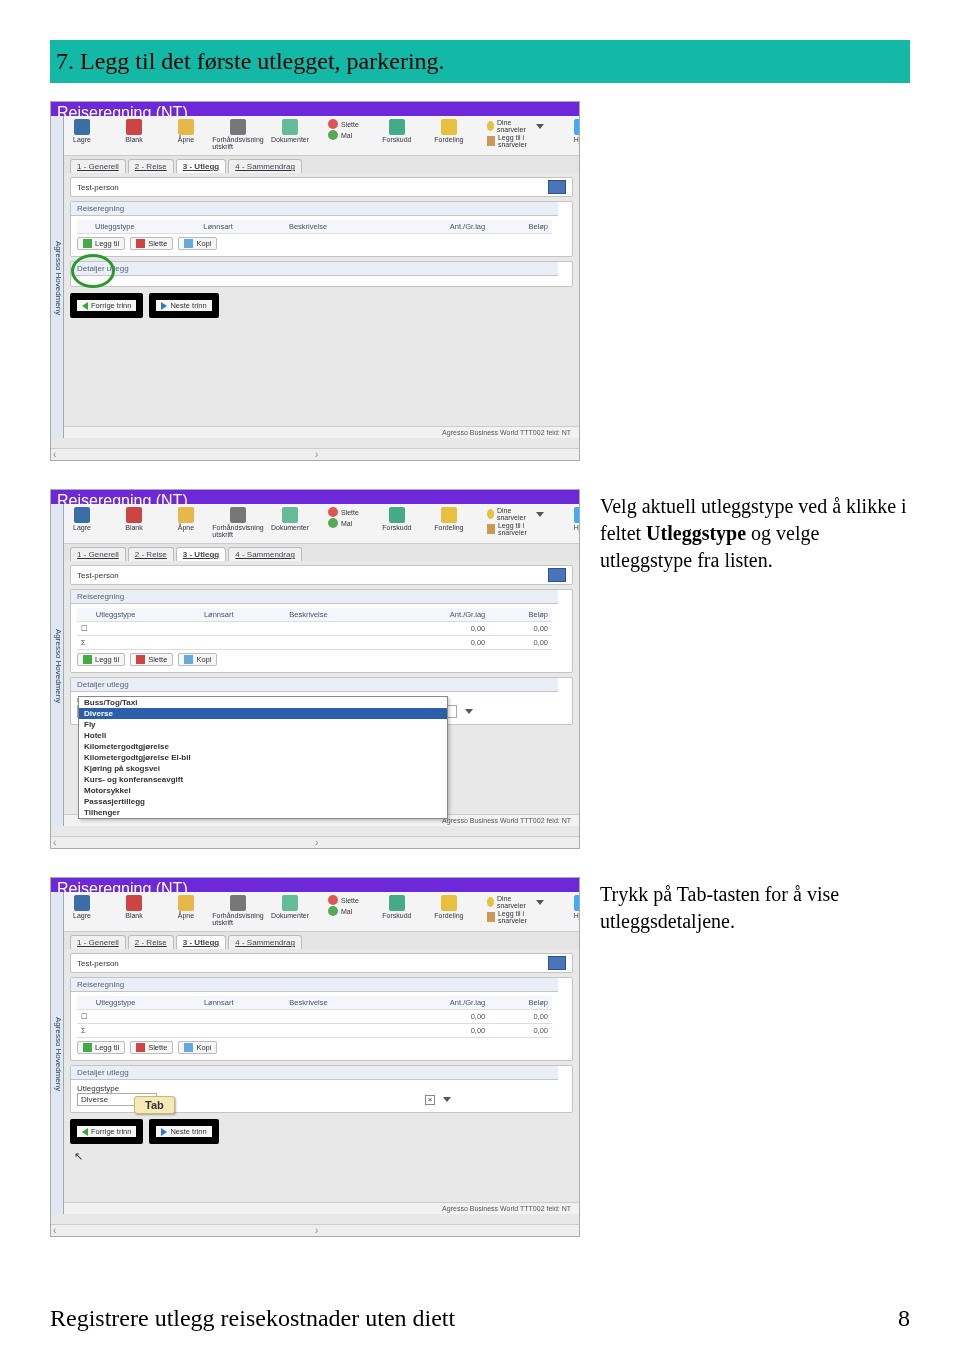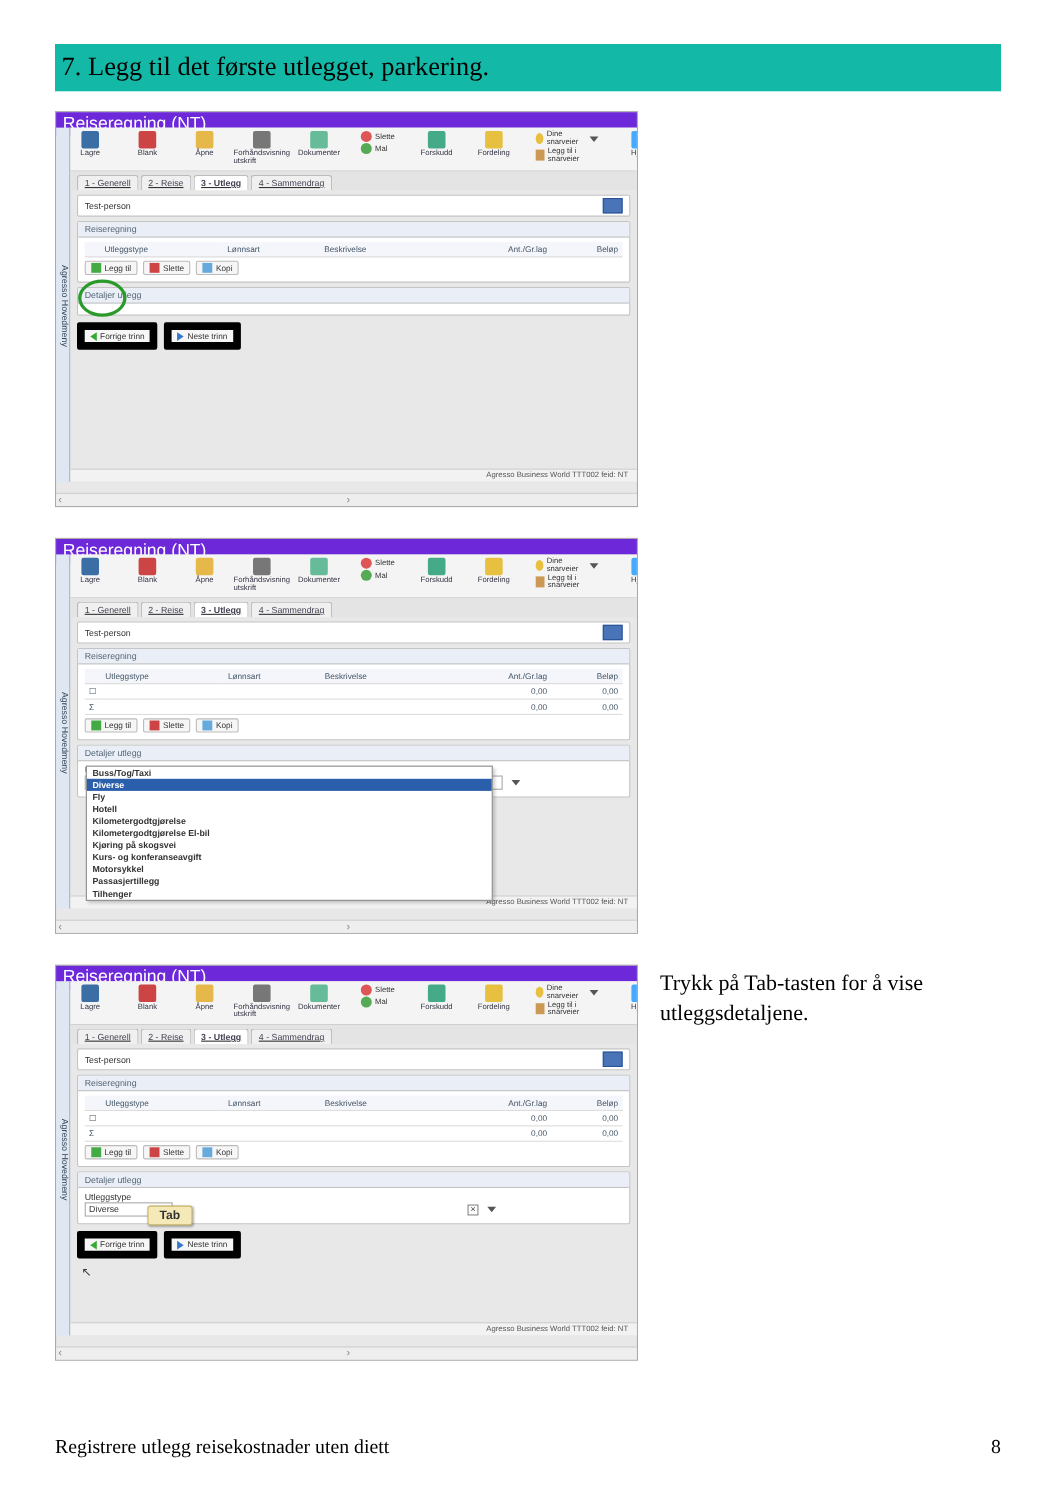--- a/index.html
+++ b/index.html
@@ -33,21 +33,21 @@
   .step-row .instr {
     flex: 1 1 auto;
     font-size: 20px;
     line-height: 1.35;
     padding-top: 4px;
   }
   .instr b { font-weight: bold; }
   .footer {
     display: flex;
     justify-content: space-between;
-    font-size: 18px;
+    font-size: 24px;
     padding: 0 50px 20px 50px;
     margin-top: 10px;
   }
 
   
   .shot {
     width: 530px;
     background: #e8e8e8;
     border: 1px solid #aaa;
     position: relative;
@@ -143,21 +143,21 @@
   }
   .tab.active {
     background: #fff;
     font-weight: bold;
   }
   .panel {
     background: #fff;
     margin: 4px 6px;
     border: 1px solid #c4c4c4;
     border-radius: 2px;
-    padding: 4px 6px 6px 6px;
+    padding: 4px 20px 6px 6px;
   }
   .panel .ptitle {
     font-size: 8px;
     color: #567;
     margin: -4px -6px 4px -6px;
     padding: 2px 6px;
     background: #eaeef6;
     border-bottom: 1px solid #c4c4c4;
   }
   .row { display:flex; align-items:center; gap:4px; font-size: 8px; }
@@ -548,20 +548,23 @@
             <div>Passasjertillegg</div>
             <div>Tilhenger</div>
           </div>
         </div>
         <div class="scroller">
             <span>‹</span>
             <span>›</span>
           </div>
       </div>
     </div>
+    <div class="instr">
+      <span>Velg aktuell utleggstype ved å klikke i feltet </span><b>Utleggstype</b><span> og velge utleggstype fra listen.</span>
+    </div>
   </div>
 
   <div class="step-row">
     <div class="shot-wrap">
       <div class="shot shot-c">
         <div class="titlebar">
           <span>Reiseregning (NT)</span>
         </div>
         <div class="sidetab">Agresso Hovedmeny</div>
         <div class="content">

